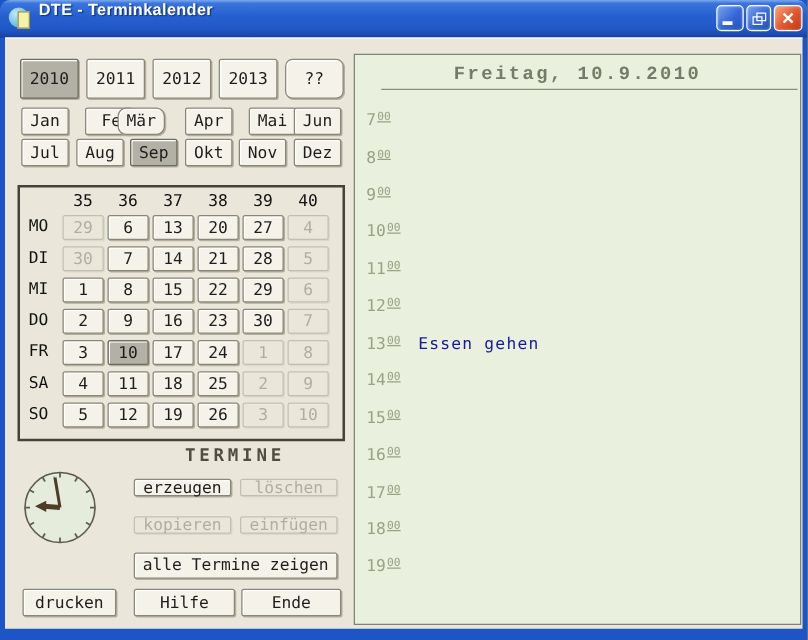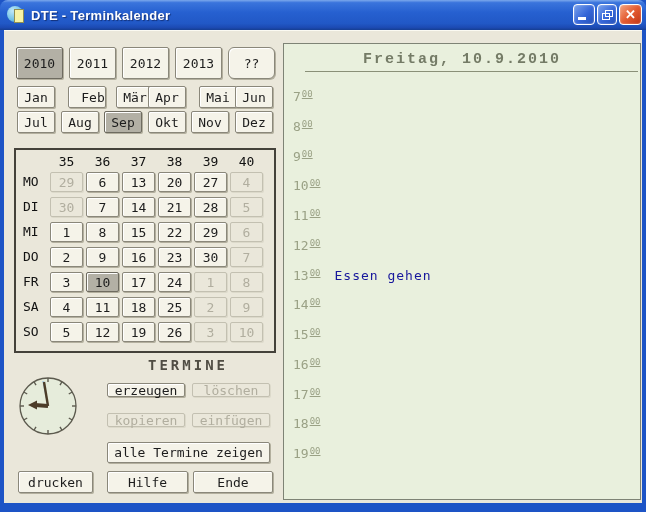--- a/index.html
+++ b/index.html
@@ -2,21 +2,21 @@
 <html><head>
 <meta charset="utf-8">
 <style>
   html,body{margin:0;padding:0;background:#555;}
   *{box-sizing:border-box;}
   .window{position:relative;width:646px;height:512px;background:#1d54c6;overflow:hidden;
           font-family:"DejaVu Sans Mono",monospace;}
   
   .titlebar{position:absolute;left:0;top:0;width:646px;height:30px;border-radius:8px 8px 0 0;
     background:linear-gradient(180deg,#7ca8ec 0%,#3a74dc 9%,#2660d0 42%,#2158c6 78%,#1c4ab2 92%,#163e92 100%);}
-  .apptitle{position:absolute;left:31px;top:8px;height:36px;line-height:29px;color:#fff;
+  .apptitle{position:absolute;left:31px;top:0;height:36px;line-height:29px;color:#fff;
     font:bold 13px "Liberation Sans",sans-serif;text-shadow:1px 1px 1px #123078;letter-spacing:.3px;}
   .appicon{position:absolute;left:7px;top:5px;width:20px;height:20px;}
   .appicon .ball{position:absolute;left:0;top:1px;width:16px;height:16px;border-radius:50%;
     background:radial-gradient(circle at 35% 30%,#bfe8f8,#6fc0e4 60%,#3f98c8);}
   .appicon .page{position:absolute;left:7px;top:4px;width:10px;height:14px;background:#f6f3a6;
     border:1px solid #8f8f52;}
   .tbbtn{position:absolute;top:4px;height:21px;border:1px solid #fff;border-radius:4px;
     color:#fff;display:flex;align-items:center;justify-content:center;cursor:pointer;
     box-shadow:inset 0 0 2px rgba(255,255,255,.5);}
   .tbblue{background:linear-gradient(135deg,#7aa2ec 0%,#3566d8 55%,#2450b8 100%);}
@@ -96,21 +96,21 @@
     <div id="year-row">
         <div class="btn year pressed" style="left: 12px; top: 16px;">2010</div>
         <div class="btn year" style="left: 65px; top: 16px;">2011</div>
         <div class="btn year" style="left: 118px; top: 16px;">2012</div>
         <div class="btn year" style="left: 171px; top: 16px;">2013</div>
         <div class="btn year" style="left: 224px; top: 16px; border-radius: 6px;">??</div>
       </div>
     <div id="month-rows">
         <div class="btn month" style="left: 13px; top: 55px;">Jan</div>
         <div class="btn month" style="left: 64px; top: 55px; padding-left: 12px;">Feb</div>
-        <div class="btn month" style="left: 112px; top: 55px;">Mär</div>
+        <div class="btn month" style="left: 90px; top: 55px; border-radius: 7px;">Mär</div>
         <div class="btn month" style="left: 144px; top: 55px;">Apr</div>
         <div class="btn month" style="left: 187px; top: 55px; margin-left: 8px;">Mai</div>
         <div class="btn month" style="left: 231px; top: 55px;">Jun</div>
         <div class="btn month" style="left: 13px; top: 80px;">Jul</div>
         <div class="btn month" style="left: 57px; top: 80px;">Aug</div>
         <div class="btn month pressed" style="left: 100px; top: 80px;">Sep</div>
         <div class="btn month" style="left: 144px; top: 80px;">Okt</div>
         <div class="btn month" style="left: 187px; top: 80px;">Nov</div>
         <div class="btn month" style="left: 231px; top: 80px;">Dez</div>
       </div>

